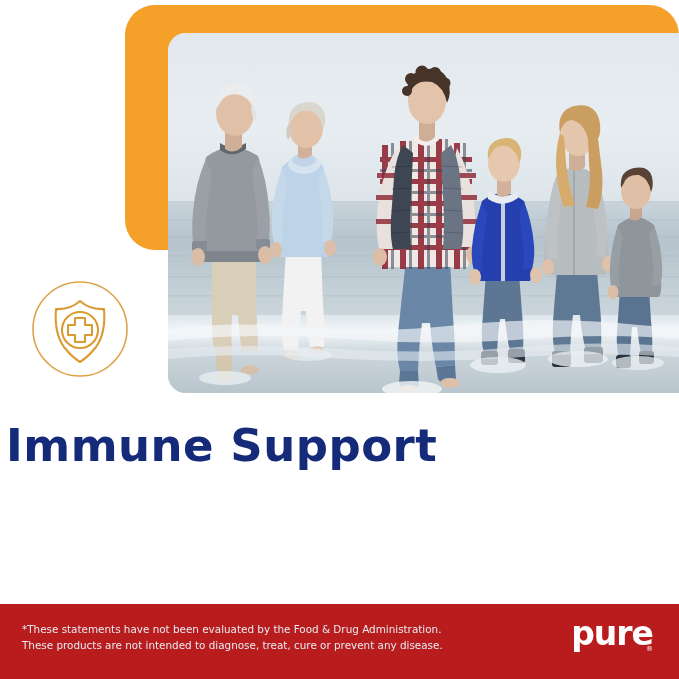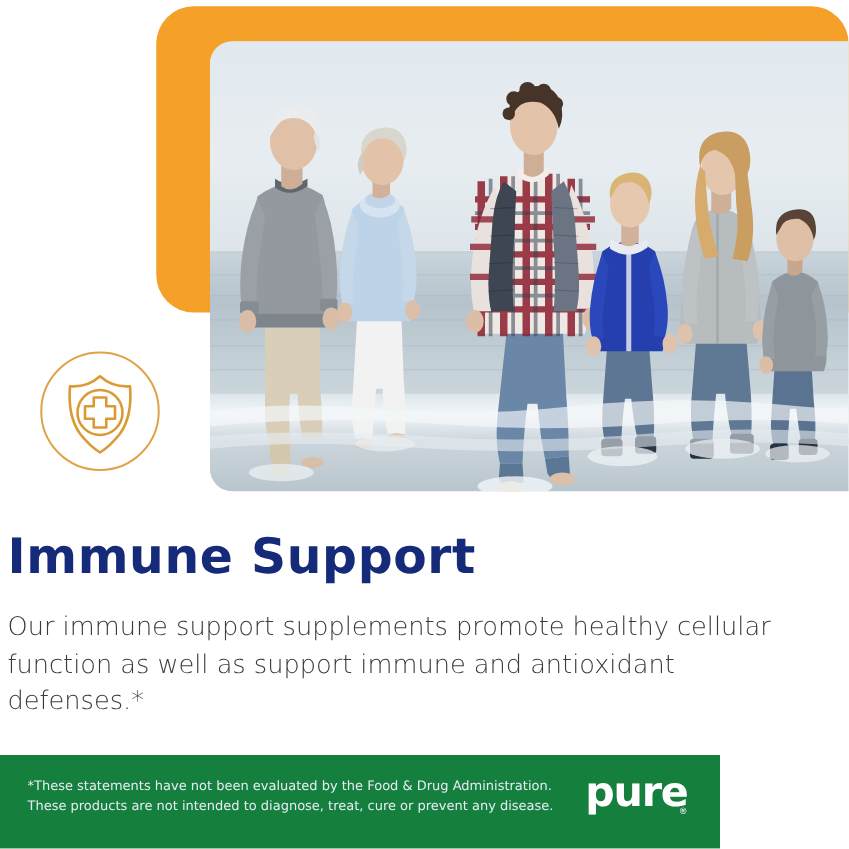--- a/index.html
+++ b/index.html
@@ -66,21 +66,21 @@
     width: 100px;
     height: 100px;
   }
 
   
   #headline {
     position: absolute;
     left: 6px;
     top: 418px;
     margin: 0;
-    font-size: 39px;
+    font-size: 45px;
     line-height: 56px;
     letter-spacing: 0.5px;
     font-weight: 700;
     color: #152a78;
     font-family: "DejaVu Sans", sans-serif;
   }
   #subcopy {
     position: absolute;
     left: 6px;
     top: 487px;
@@ -91,23 +91,23 @@
     font-weight: 300;
     color: #3c3c3c;
     font-family: "DejaVu Sans", sans-serif;
   }
 
   
   #footer {
     position: absolute;
     left: 0;
     top: 604px;
-    width: 576px;
+    width: 679px;
     height: 75px;
-    background: #15803d;
+    background: #b91c1c;
   }
   #disclaimer {
     position: absolute;
     left: 22px;
     top: 18px;
     margin: 0;
     color: #e6ebf5;
     font-size: 10.4px;
     line-height: 15.5px;
     font-family: "DejaVu Sans", sans-serif;
@@ -421,21 +421,20 @@
   <div id="shield-badge">
     <svg width="100" height="100" viewBox="0 0 100 100" xmlns="http://www.w3.org/2000/svg">
       <circle cx="50" cy="50" r="47" fill="none" stroke="#DFA347" stroke-width="1.6"></circle>
       <path d="M50 22 Q60 31 74 30 Q76 54 66 68 Q58 78 50 83 Q42 78 34 68 Q24 54 26 30 Q40 31 50 22 Z" fill="none" stroke="#DB9B34" stroke-width="2.1" stroke-linejoin="round"></path>
       <circle cx="50" cy="51" r="18" fill="none" stroke="#DB9B34" stroke-width="2.1"></circle>
       <path d="M45 39 L55 39 L55 46 L62 46 L62 56 L55 56 L55 63 L45 63 L45 56 L38 56 L38 46 L45 46 Z" fill="none" stroke="#DB9B34" stroke-width="2.1" stroke-linejoin="round"></path>
     </svg>
   </div>
 
   <h1 id="headline">Immune Support</h1>
-  <p id="subcopy">Our immune support supplements promote healthy cellular function as well as support immune and antioxidant defenses.*</p>
 
   <div id="footer">
     <p id="disclaimer">*These statements have not been evaluated by the Food &amp; Drug Administration.
  These products are not intended to diagnose, treat, cure or prevent any disease.</p>
     <div id="brand-logo">
       <span id="brand-word">pure</span>
       <span id="brand-reg">®</span>
     </div>
   </div>
 

